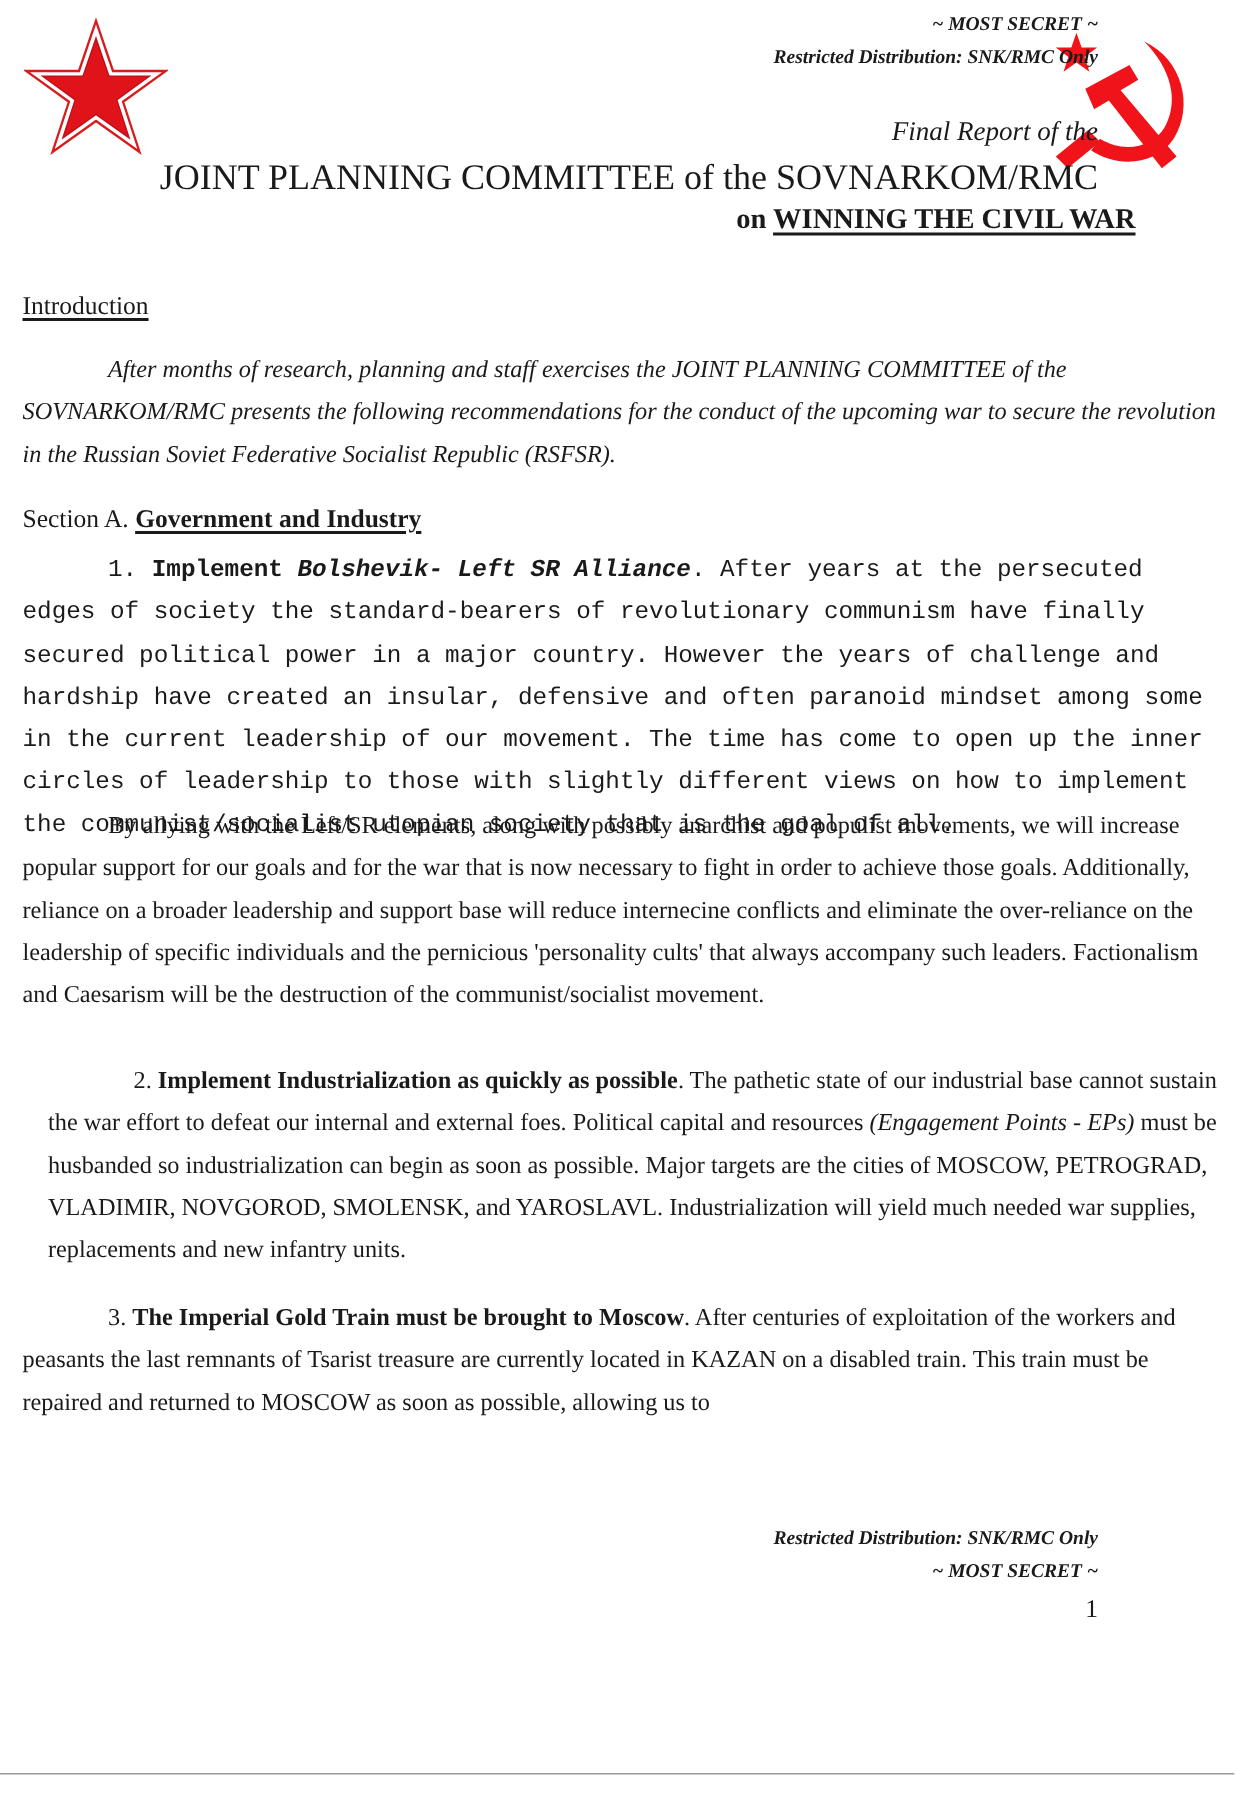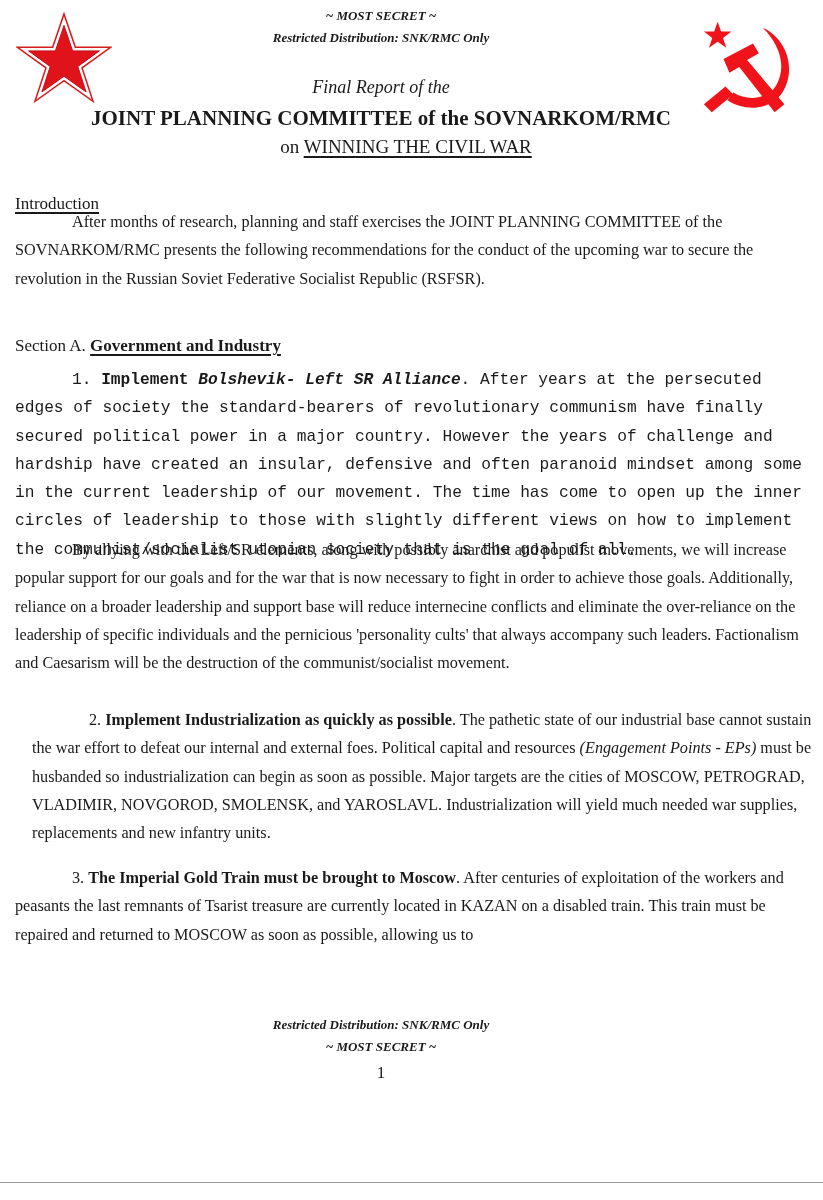--- a/index.html
+++ b/index.html
@@ -1,33 +1,33 @@
 <!DOCTYPE html>
 <html><head>
   <meta charset="utf-8">
   <style>
     html, body { margin: 0; padding: 0; }
     body {
       width: 823px; height: 1200px; background: #ffffff; position: relative; overflow: hidden;
       font-family: "Liberation Serif", "DejaVu Serif", serif; color: #1a1a1a;
     }
     .abs { position: absolute; }
-    .center { left: 16px; width: 730px; text-align: center; }
+    .center { left: 2px; width: 730px; text-align: right; }
     .secret-top { top: 8px; font-size: 13px; font-style: italic; font-weight: bold; }
     .restricted-top { top: 30px; font-size: 13px; font-style: italic; font-weight: bold; }
     .final { top: 77px; font-size: 18px; font-style: italic; }
-    .title1 { top: 106px; font-size: 21px; font-weight: bold; }
-    .title2 { top: 136px; font-size: 19px; font-weight: normal; padding-left: 25px; }
+    .title1 { top: 106px; font-size: 24px; font-weight: normal; }
+    .title2 { top: 136px; font-size: 19px; font-weight: bold; padding-left: 25px; }
     .title2 .u { text-decoration: underline; text-decoration-thickness: 2px; text-underline-offset: 3px; }
     .star-left { left: 16px; top: 12px; width: 96px; height: 96px; }
     .hammer { left: 698px; top: 10px; width: 108px; height: 110px; }
     .heading { left: 15px; top: 194px; font-size: 17px; font-weight: normal; text-decoration: underline; text-decoration-thickness: 2px; text-underline-offset: 3px; }
     .para { left: 15px; width: 800px; font-size: 16.2px; line-height: 28.3px; text-align: left; }
     .para .indent { display: inline-block; width: 57px; }
-    .intro { top: 208px; }
+    .intro { top: 232px; font-style: italic; }
     .section { top: 336px; left: 15px; font-size: 17px; }
     .section .u { font-weight: bold; text-decoration: underline; text-decoration-thickness: 2px; text-underline-offset: 3px; }
     .p1 { top: 366px; font-family: Liberation Mono, monospace; }
     .p1b { top: 536px; }
     .p2 { top: 706px; margin-left: 17px; }
     .p3 { top: 864px; }
     .foot1 { top: 1017px; font-size: 13px; font-style: italic; font-weight: bold; }
     .foot2 { top: 1039px; font-size: 13px; font-style: italic; font-weight: bold; }
     .pagenum { top: 1063px; font-size: 17px; }
     .bottom-rule { left: 0; top: 1182px; width: 823px; height: 1px; background: #9a9a9a; }

